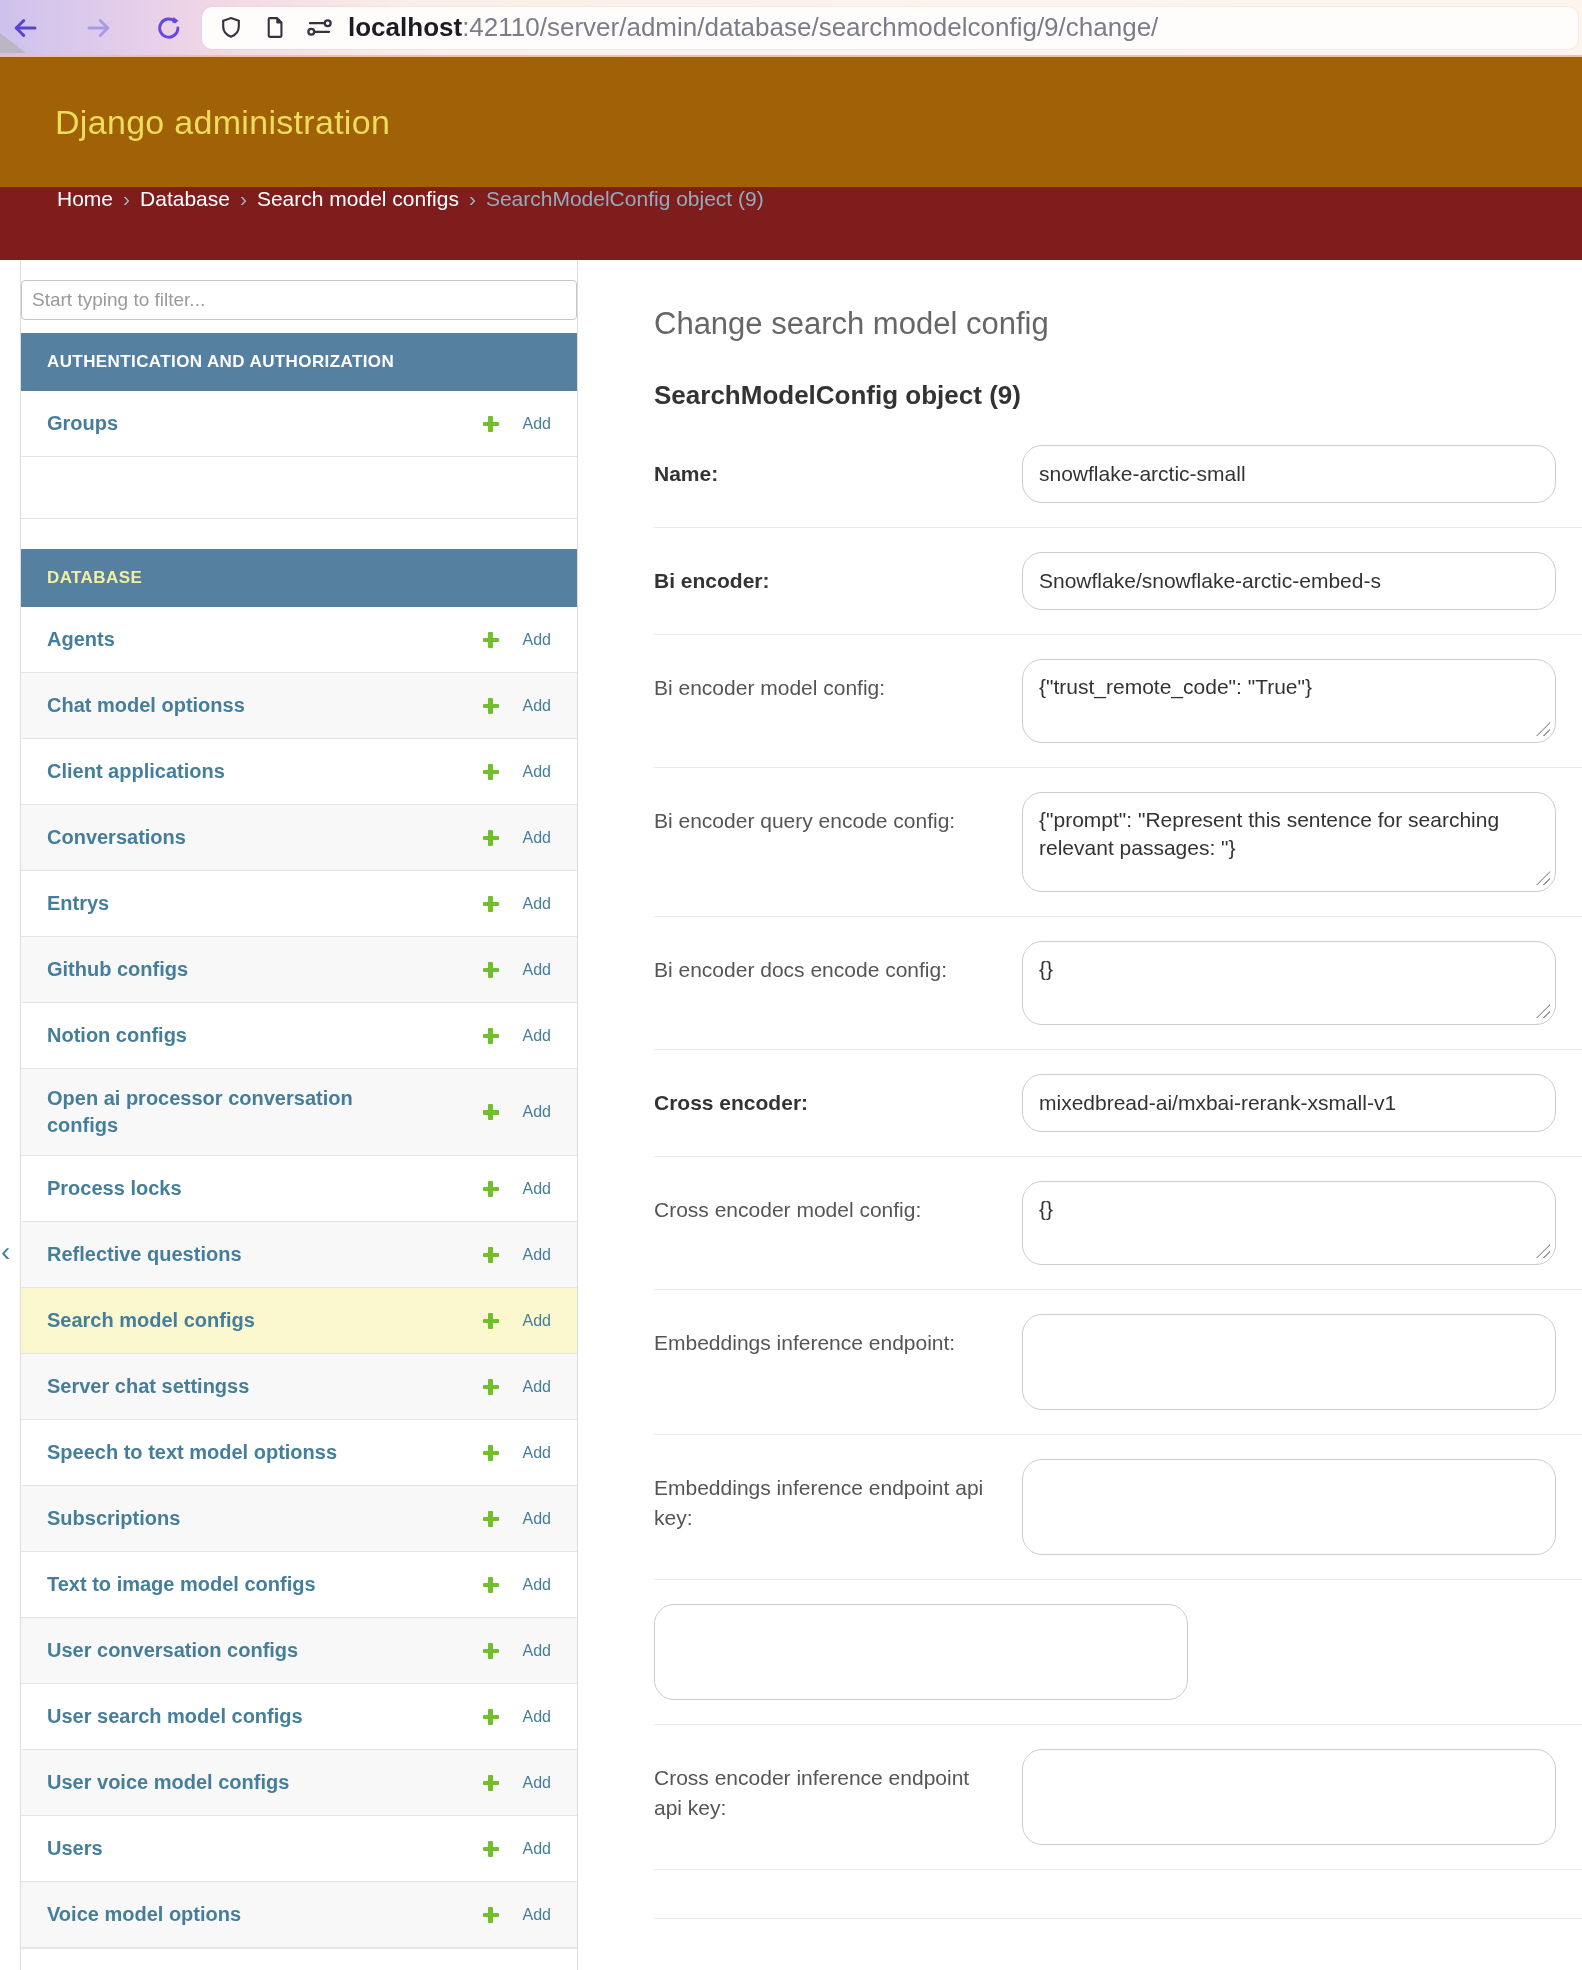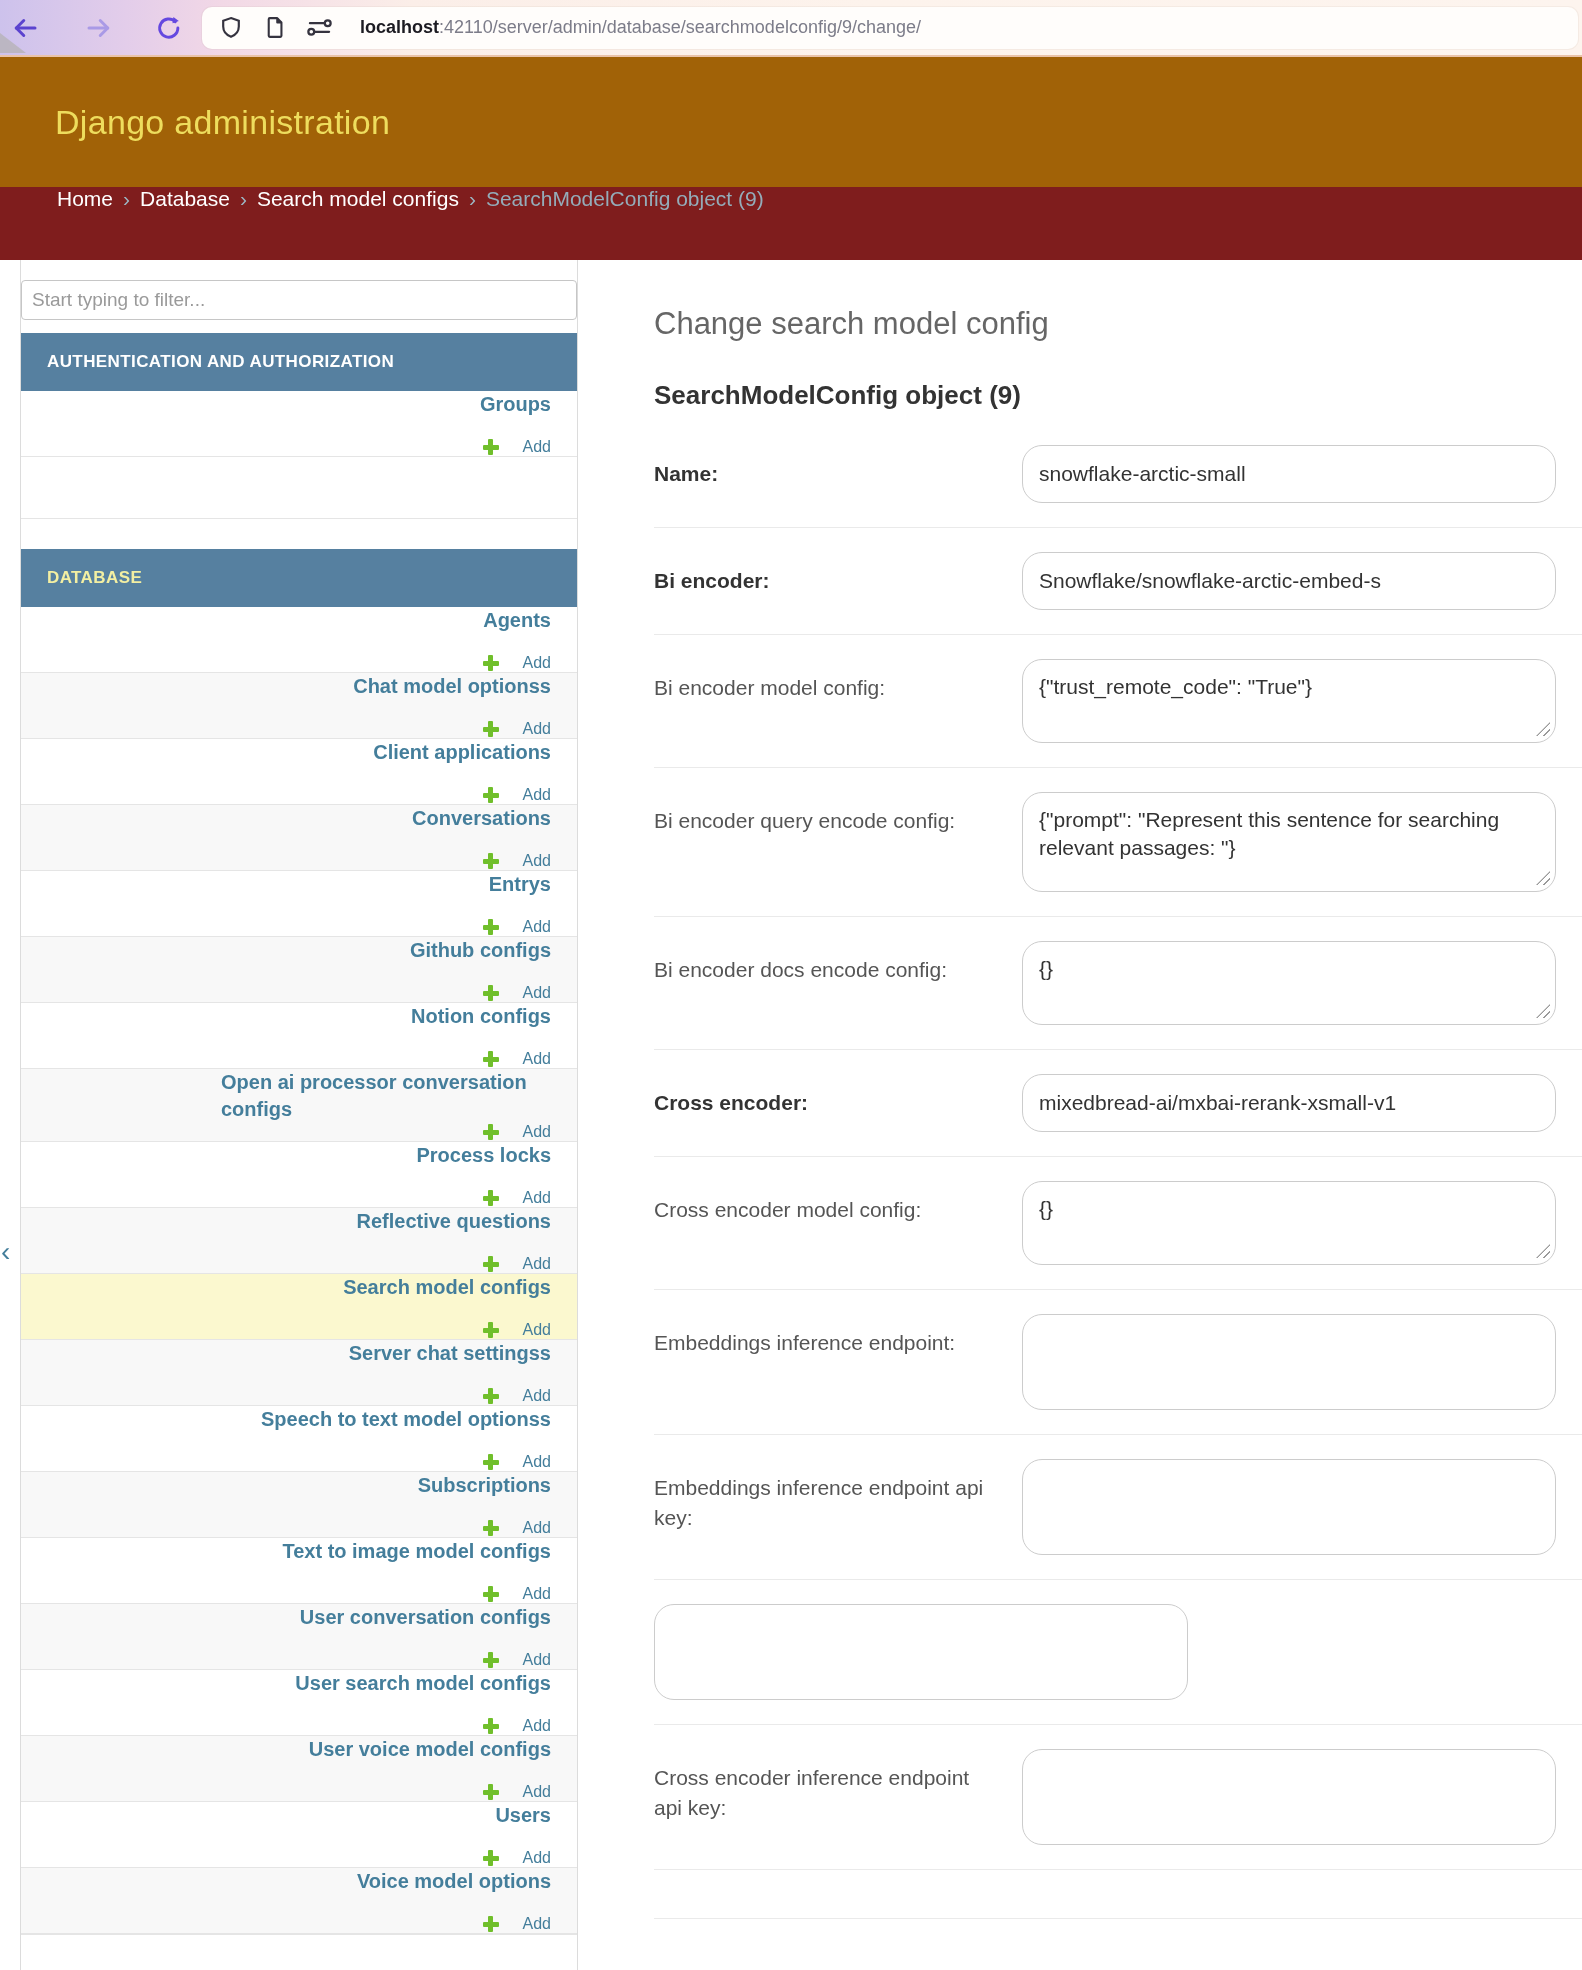--- a/index.html
+++ b/index.html
@@ -20,21 +20,21 @@
   .nav-ic svg{display:block}
   .ic-back{margin-left:8px;color:#5b43cf}
   .ic-fwd{margin-left:40px;color:#a99ae6}
   .ic-reload{margin-left:36px;color:#6448e0}
   .url-pill{
     margin-left:16px;flex:1;height:42px;background:#fffdfb;border-radius:10px;
     display:flex;align-items:center;box-shadow:0 0 0 1px rgba(190,170,160,.12);
     margin-right:4px;
   }
   .url-pill .site-ic{width:30px;height:30px;margin-left:14px;display:flex;align-items:center;justify-content:center;color:#35333f;flex:0 0 auto}
-  .url-text{margin-left:26px;font-size:18px;white-space:nowrap;overflow:hidden}
+  .url-text{margin-left:14px;font-size:26px;white-space:nowrap;overflow:hidden}
   .url-host{color:#1c1b22;font-weight:700}
   .url-path{color:#7c7c89;font-weight:400}
   
   .dj-header{height:130px;background:#a16207;display:flex;align-items:center;padding-left:55px;box-sizing:border-box}
   .dj-header h1{margin:0;font-size:34px;font-weight:500;color:var(--yellow,#eedd5d);letter-spacing:.3px}
   
   .crumbs{height:73px;background:#7f1d1d;display:flex;align-items:flex-start;padding-left:57px;box-sizing:border-box;font-size:21px}
   .crumbs a{color:#ffffff;text-decoration:none}
   .crumb-sep{color:#9db7c4;margin:0 10px}
   .crumb-current{color:#94acb9}
@@ -55,22 +55,22 @@
   .filter-input::placeholder{color:#9a9a9a}
   .module{margin:0}
   .module + .module{margin-top:30px}
   .module .caption{
     height:58px;background:#5680a0;color:#fff;display:flex;align-items:center;
     padding:0 26px;font-size:17px;font-weight:700;letter-spacing:.4px;text-transform:uppercase;
   }
   .module.current .caption{color:var(--pale-yellow,#f3efa2)}
   .model-rows{display:flex;flex-direction:column}
   .model-row{
-    min-height:66px;box-sizing:border-box;display:flex;align-items:flex-end;justify-content:space-between;
-    padding:0 26px;border-bottom:1px solid #e5e5e5;background:#fff;flex-direction:column;
+    min-height:66px;box-sizing:border-box;display:flex;align-items:center;justify-content:space-between;
+    padding:16px 26px;border-bottom:1px solid #e5e5e5;background:#fff;
   }
   .model-row:nth-child(even){background:#f8f8f8}
   .model-row.highlight{background:#fbf8cf !important}
   .model-row.blank{background:#fff !important;min-height:62px}
   .model-link{color:#447e9b;font-size:20px;font-weight:700;text-decoration:none;line-height:1.35;max-width:330px}
   .add-link{display:flex;align-items:center;gap:24px;color:#447e9b;font-size:16px;text-decoration:none;flex:0 0 auto}
   .plus{width:16px;height:16px;position:relative;display:inline-block}
   .plus::before{content:"";position:absolute;left:0;top:6px;width:16px;height:4.5px;background:#70bf2b;border-radius:1px}
   .plus::after{content:"";position:absolute;left:5.75px;top:0;width:4.5px;height:16px;background:#70bf2b;border-radius:1px}
   .sidebar .filler{flex:1;background:#fff;border-top:1px solid #e5e5e5}

